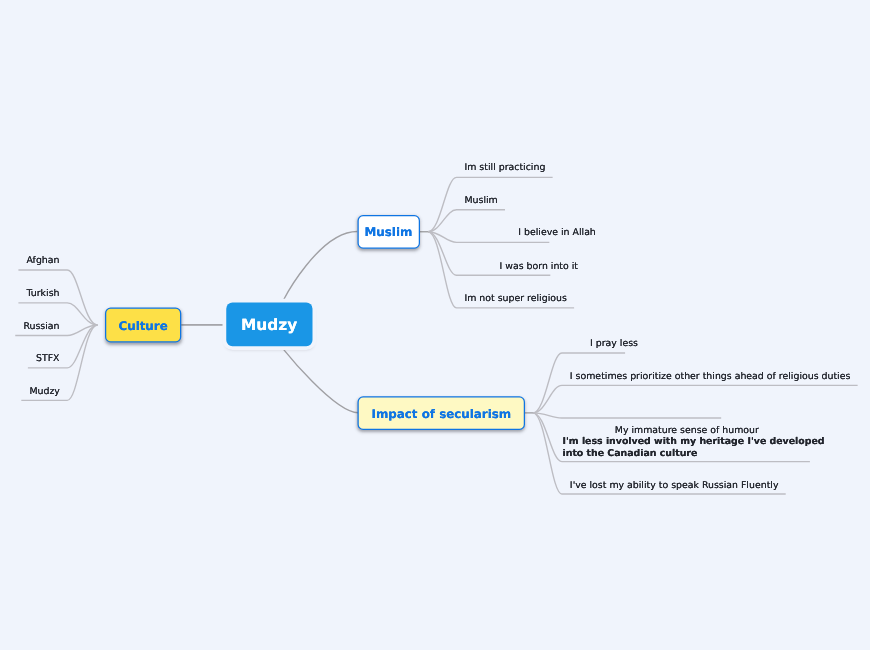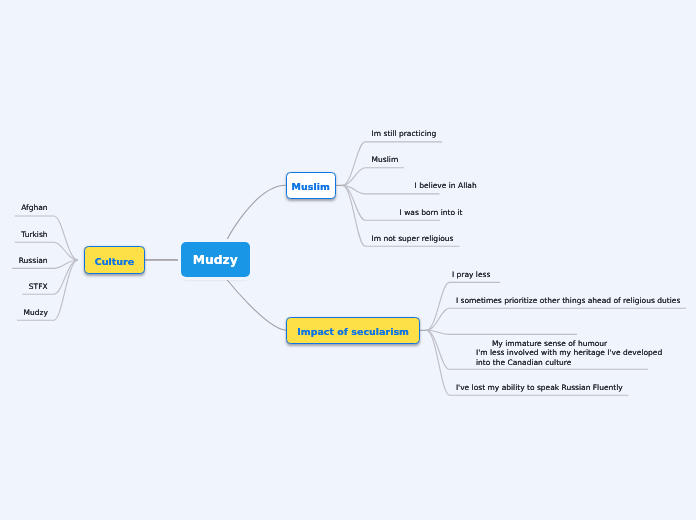--- a/index.html
+++ b/index.html
@@ -61,23 +61,23 @@
       <div class="leaf-text" style="left: 28.8031px; top: 281.7px; color: rgb(35, 38, 46);">STFX</div>
       <div class="leaf-text" style="left: 23.5531px; top: 307.7px; color: rgb(35, 38, 46);">Mudzy</div>
       <div class="node branch-node" style="left: 285.8px; top: 171.8px; width: 49.9px; height: 27.1px; background: rgb(255, 255, 255); border-color: rgb(15, 117, 227); color: rgb(15, 117, 227);">
         <span>Muslim</span>
       </div>
       <div class="leaf-text" style="left: 371.6px; top: 129.3px; color: rgb(35, 38, 46);">Im still practicing</div>
       <div class="leaf-text" style="left: 371.6px; top: 155.2px; color: rgb(35, 38, 46);">Muslim</div>
       <div class="leaf-text" style="left: 371.6px; top: 181.3px; color: rgb(35, 38, 46); padding-left: 43px;">I believe in Allah</div>
       <div class="leaf-text" style="left: 371.6px; top: 207.6px; color: rgb(35, 38, 46); padding-left: 28px;">I was born into it</div>
       <div class="leaf-text" style="left: 371.6px; top: 233.7px; color: rgb(35, 38, 46);">Im not super religious</div>
-      <div class="node branch-node" style="left: 285.8px; top: 316.6px; width: 134.6px; height: 27.3px; background: #fde047; border-color: rgb(15, 117, 227); color: rgb(15, 117, 227);">
+      <div class="node branch-node" style="left: 285.8px; top: 316.6px; width: 134.6px; height: 27.3px; background: #fef9c3; border-color: rgb(15, 117, 227); color: rgb(15, 117, 227);">
         <span>Impact of secularism</span>
       </div>
-      <div class="leaf-text" style="left: 452px; top: 269.8px; color: rgb(35, 38, 46);">I pray less</div>
+      <div class="leaf-text" style="left: 472px; top: 269.8px; color: rgb(35, 38, 46);">I pray less</div>
       <div class="leaf-text" style="left: 455.9px; top: 295.7px; color: rgb(35, 38, 46);">I sometimes prioritize other things ahead of religious duties</div>
       <div class="leaf-text" style="left: 455.9px; top: 339px; color: rgb(35, 38, 46); padding-left: 36px;">My immature sense of humour</div>
-      <div class="leaf-text" style="left: 476px; top: 347.7px; color: rgb(35, 38, 46);">I'm less involved with my heritage I've developed
+      <div class="leaf-text" style="left: 450px; top: 347.7px; color: rgb(35, 38, 46); font-weight: bold;">I'm less involved with my heritage I've developed
 into the Canadian culture</div>
       <div class="leaf-text" style="left: 455.9px; top: 382.6px; color: rgb(35, 38, 46);">I've lost my ability to speak Russian Fluently</div>
     </div>
 </div>
 
 </body></html>

